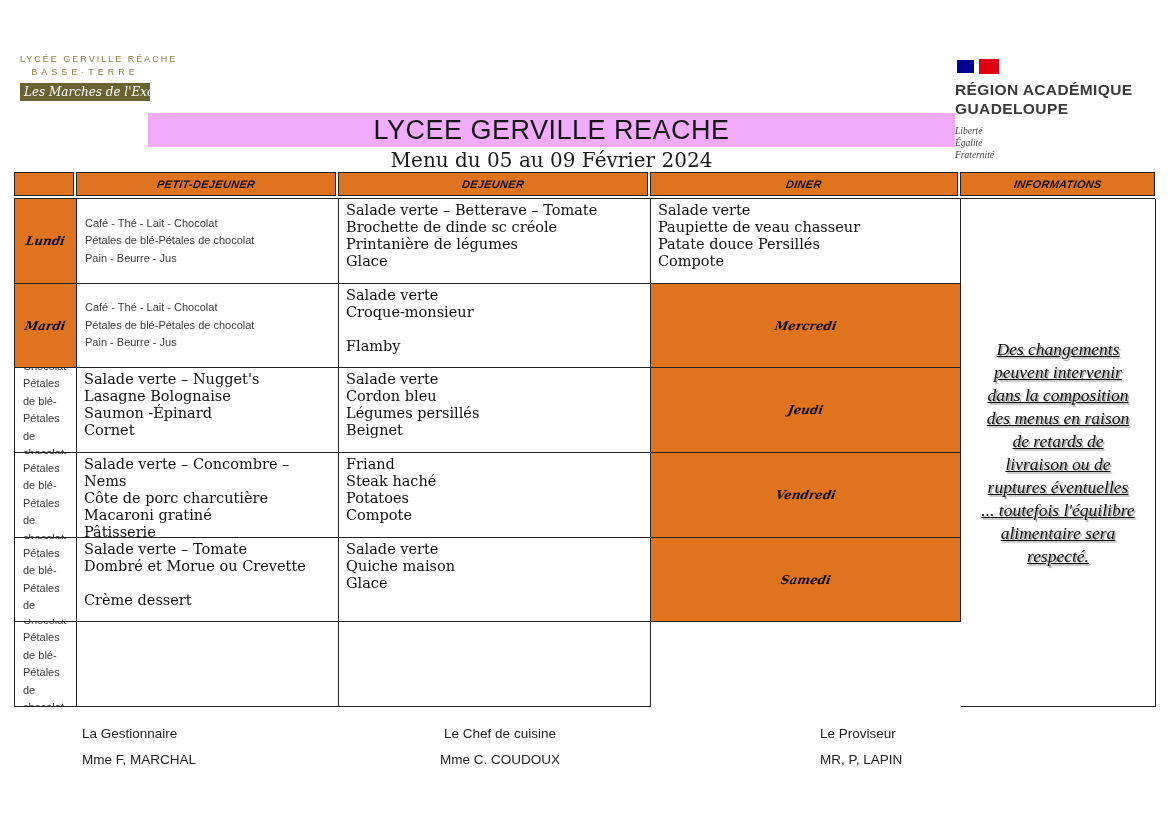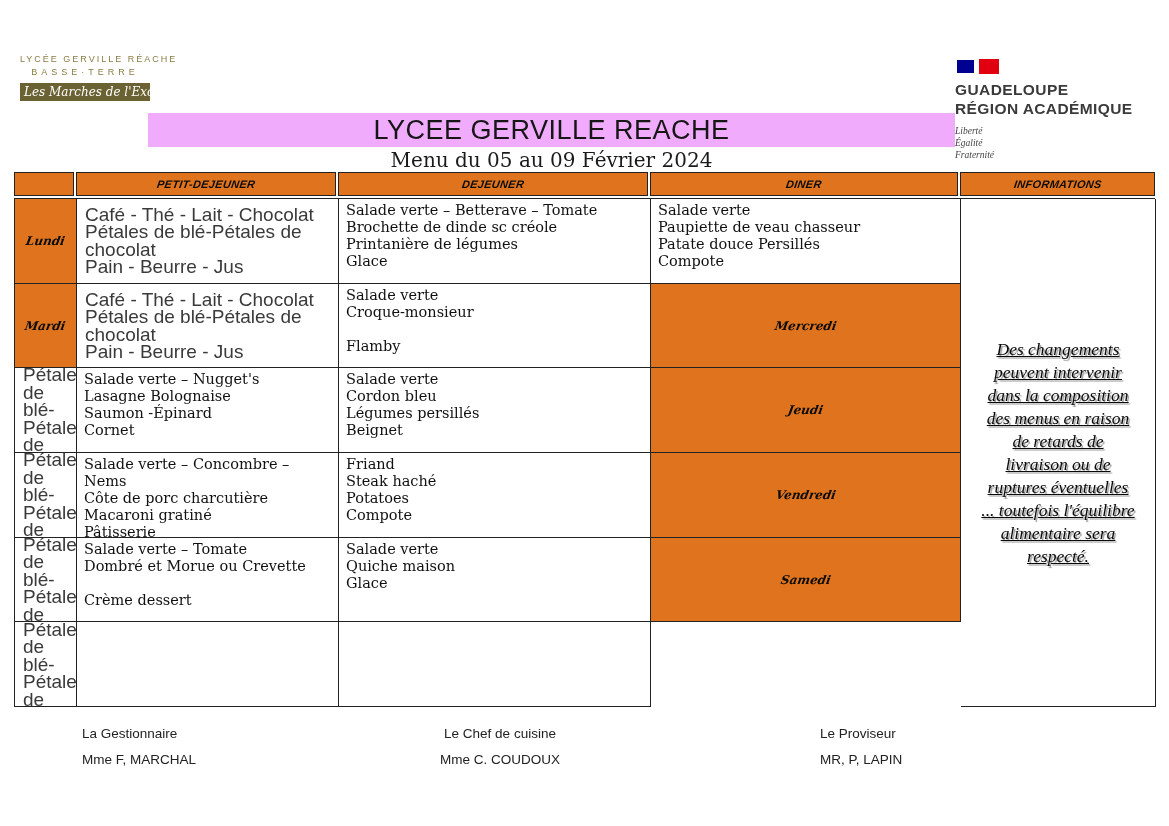--- a/index.html
+++ b/index.html
@@ -31,21 +31,21 @@
   .th { background:#E0731D; border:1px solid #222; height:24px; display:flex; align-items:center; justify-content:center;
         font-size:11px; font-weight:bold; font-style:italic; letter-spacing:.3px; color:#0c0c0c; transform-origin:center; }
   .th span { transform:skewX(-8deg); }
   .tbody { display:grid; grid-template-columns:62px 262px 312px 310px 195px; grid-template-rows:repeat(6, 84.7px);
            border-top:1px solid #222; border-left:1px solid #222; width:1141px; background:#fff; }
   .cell { border-right:1px solid #222; border-bottom:1px solid #222; overflow:hidden; }
   .day { background:#E0731D; display:flex; align-items:center; justify-content:center;
          font-family:"DejaVu Serif", serif; font-style:italic; font-weight:bold; font-size:12px; color:#0c0c0c; }
   .day span { transform:skewX(-10deg); }
   .bf { display:flex; flex-direction:column; justify-content:center; padding:2px 4px 2px 8px;
-        font-size:19px; line-height:17.5px; color:#3a3a3a; white-space:pre-line; }
+        font-size:11px; line-height:17.5px; color:#3a3a3a; white-space:pre-line; }
   .meal { padding:3px 4px 2px 7px; font-family:"DejaVu Serif", serif; font-size:14.5px; line-height:17px;
           color:#111; white-space:pre-line; }
   .info-cell { grid-column:5/6; grid-row:1/7; display:flex; align-items:center; justify-content:center;
                border-right:1px solid #222; border-bottom:1px solid #222; padding:0 2px; }
   .info-text { font-family:"Liberation Serif", serif; font-style:italic; font-size:17.5px; line-height:23px;
                text-align:center; text-decoration:underline; color:#0a0a0a; white-space:pre-line;
                text-shadow:1.5px 1.5px 1px #9a9a9a; }
 
   
   .footer { position:absolute; left:0; top:726px; width:1169px; height:60px; }
@@ -67,22 +67,22 @@
 <div class="title-block">
   <div class="green-banner">LYCEE GERVILLE REACHE</div>
   <div class="subtitle">Menu du 05 au 09 Février 2024</div>
 </div>
 
 <div class="logo-right">
   <div class="flag">
     <span class="f-blue"></span>
     <span class="f-red"></span>
   </div>
+  <div class="ra-line">RÉGION ACADÉMIQUE</div>
   <div class="ra-line">GUADELOUPE</div>
-  <div class="ra-line">RÉGION ACADÉMIQUE</div>
   <div class="motto">
     <div>Liberté</div>
     <div>Égalité</div>
     <div>Fraternité</div>
   </div>
 </div>
 
 <div class="menu-table">
   <div class="thead">
     <div class="th"></div>

